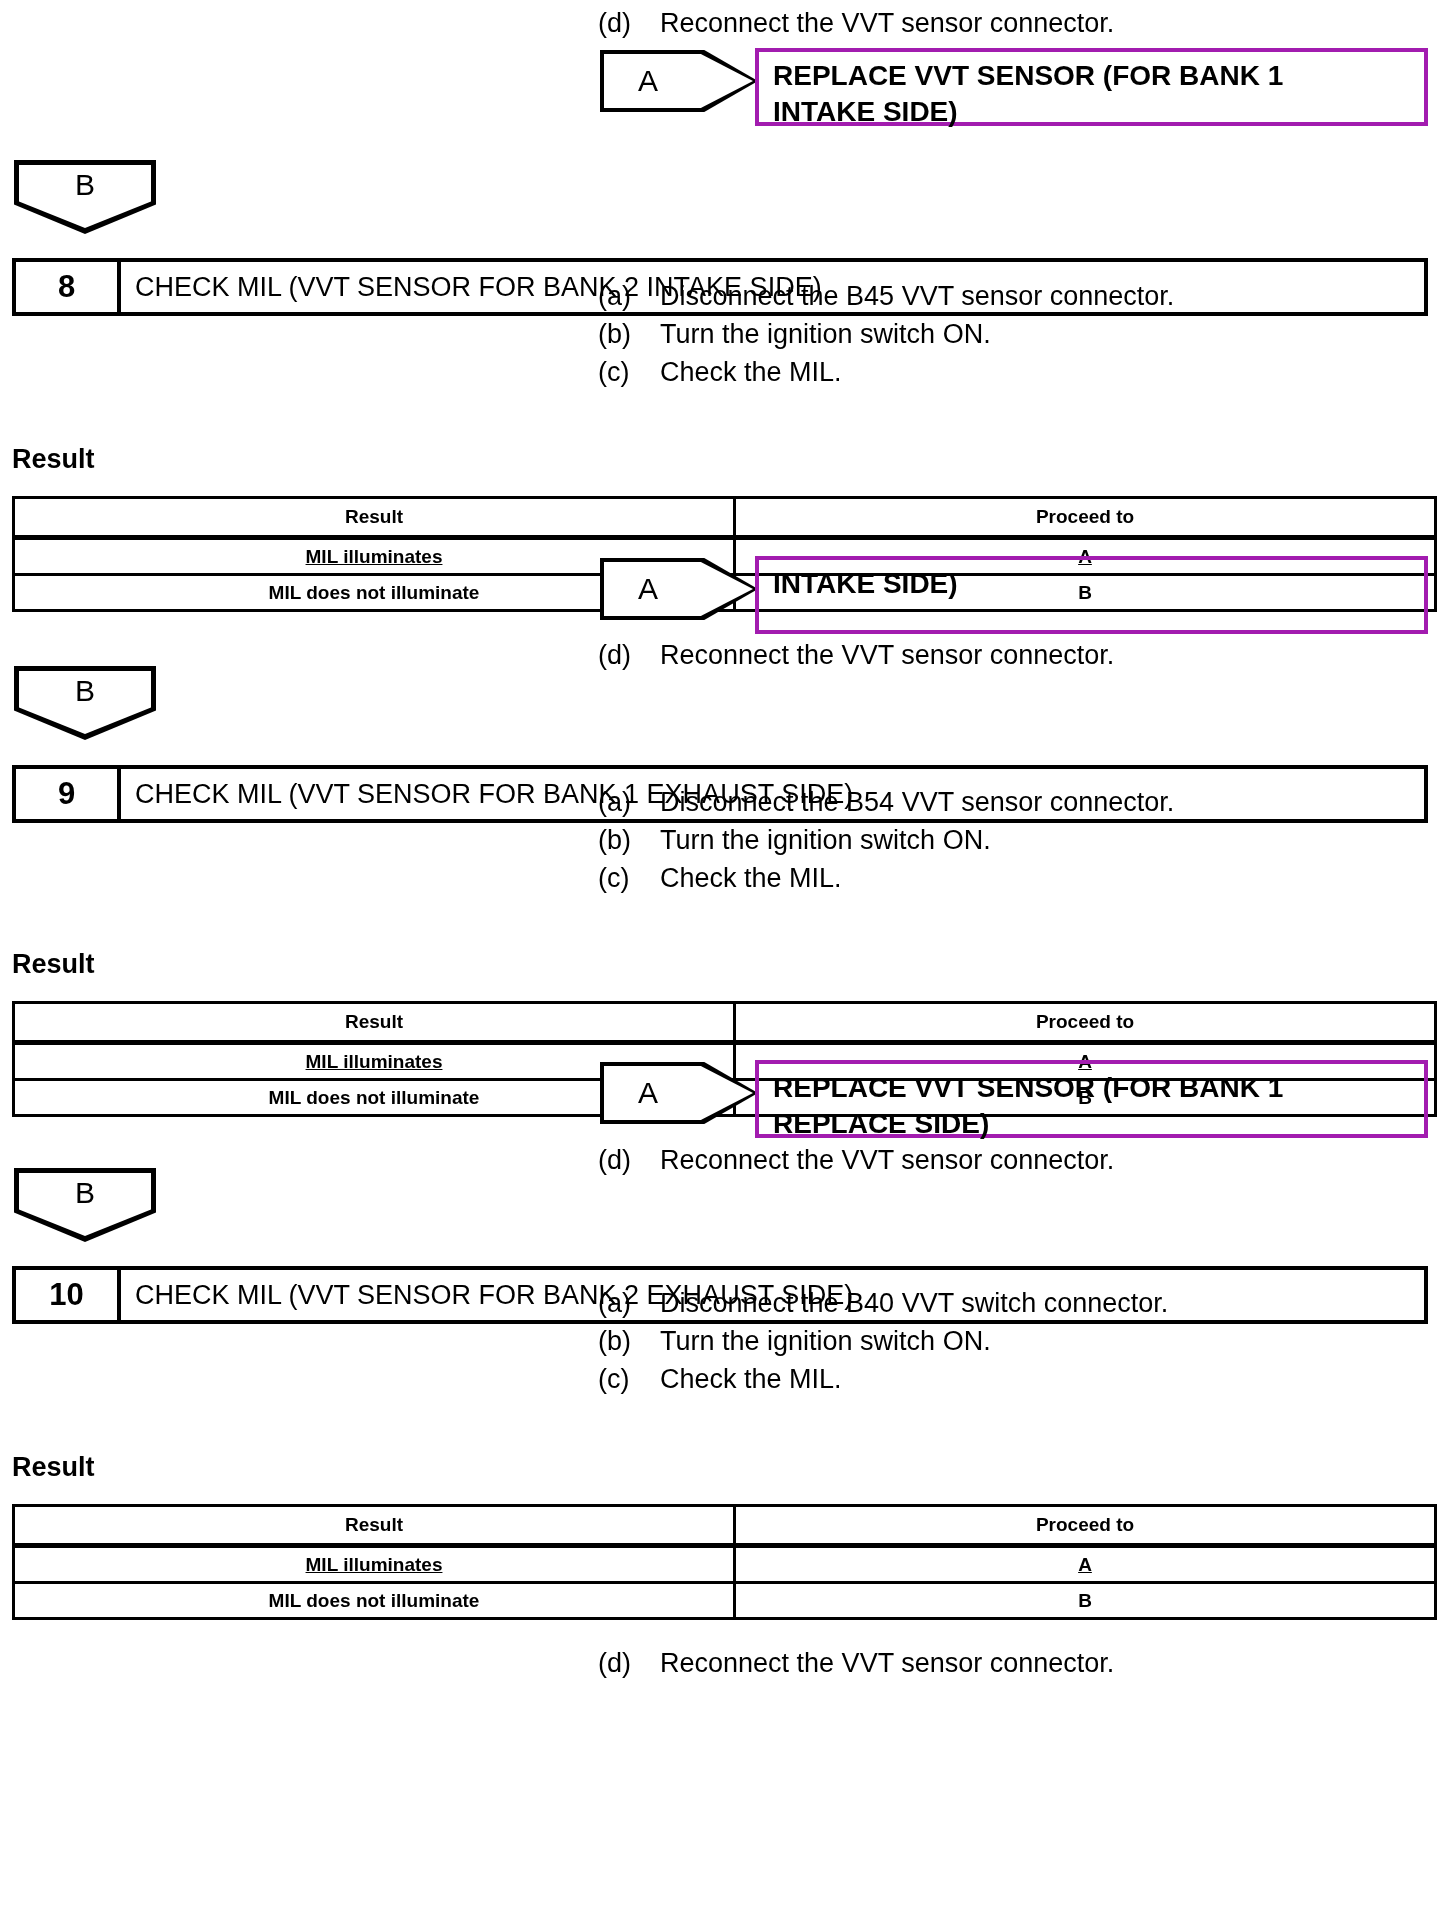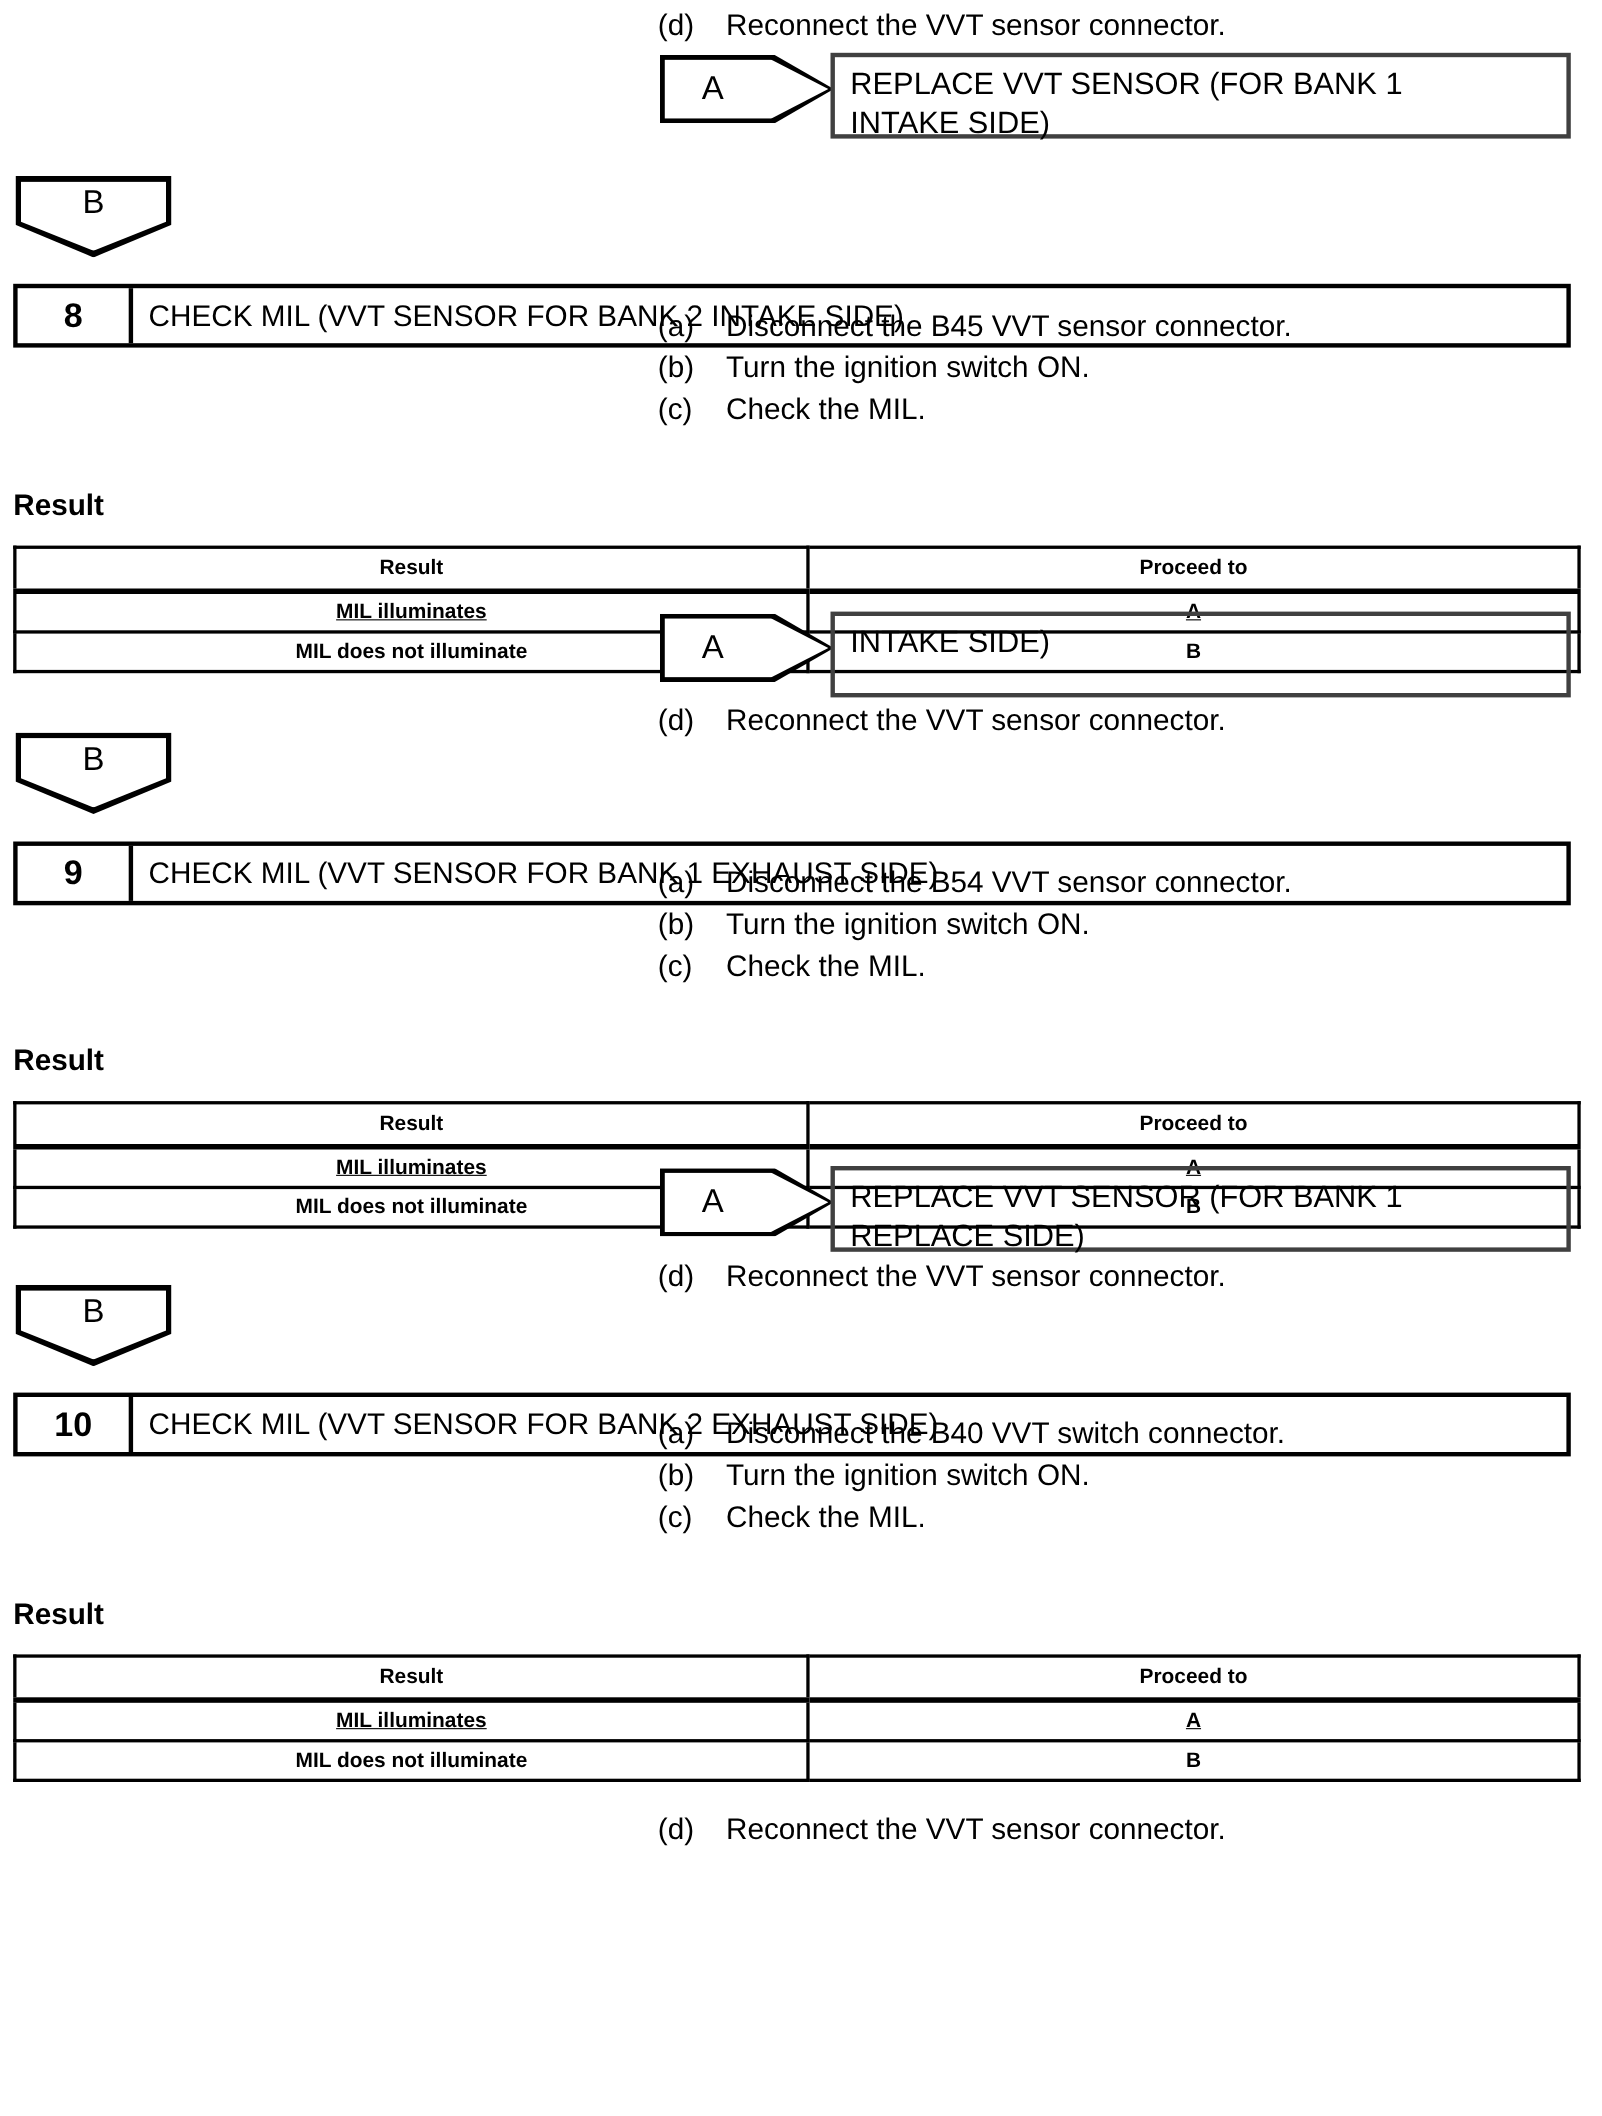--- a/index.html
+++ b/index.html
@@ -108,25 +108,25 @@
     height: 50px;
     display: flex;
     align-items: center;
     justify-content: center;
     font-size: 30px;
   }
 
   
   .action-box {
     position: absolute;
-    border: 4px solid #404040;
+    border: 4px solid #a21caf;
     box-sizing: border-box;
     padding: 6px 12px 8px 14px;
     font-size: 28px;
-    font-weight: normal;
+    font-weight: bold;
     line-height: 36px;
   }
 
   
   .step-bar {
     position: absolute;
     border: 4px solid #000;
     box-sizing: border-box;
     display: flex;
     align-items: stretch;

